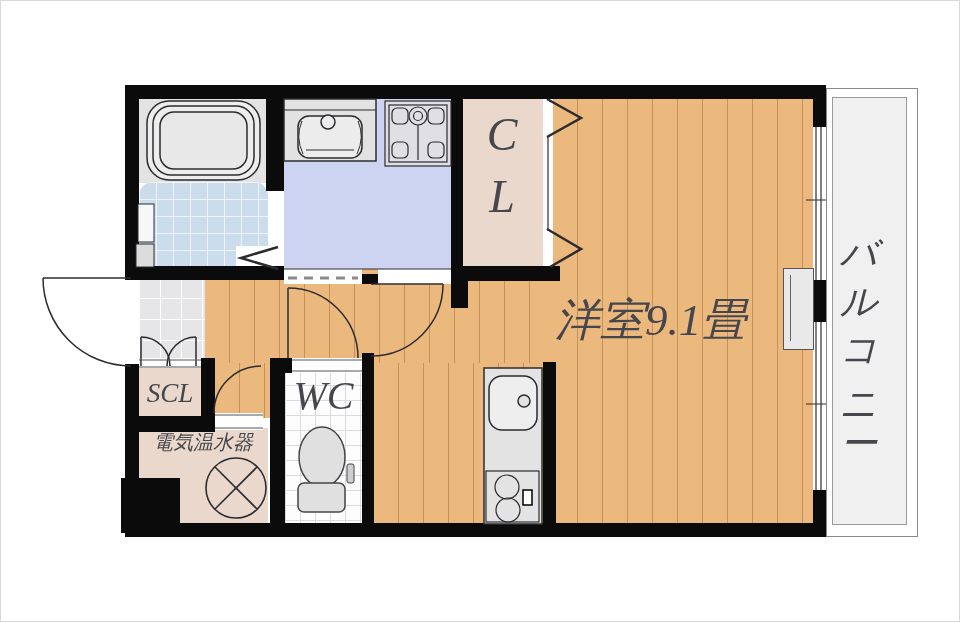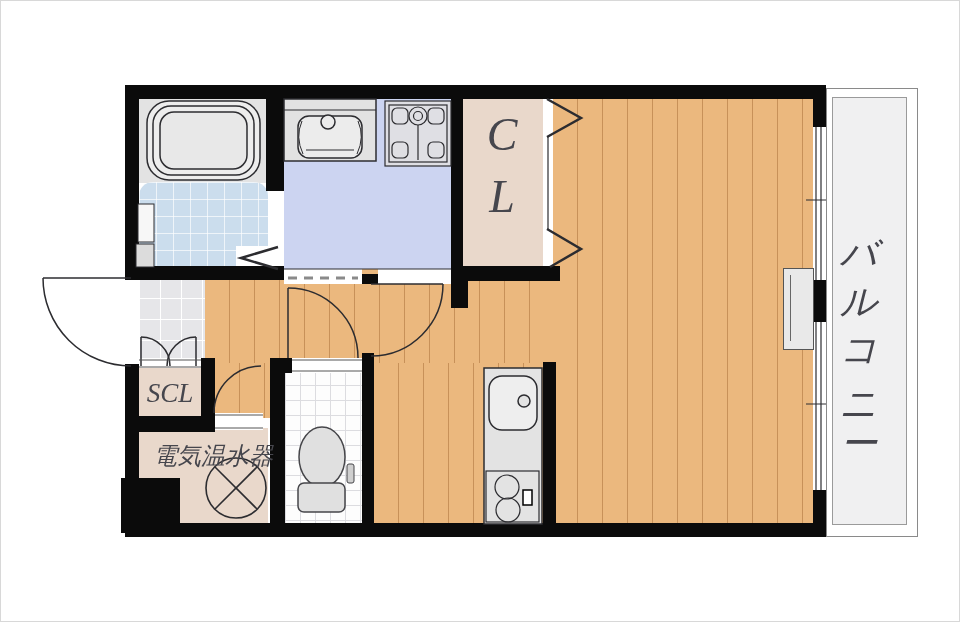--- a/index.html
+++ b/index.html
@@ -188,26 +188,28 @@
         <line x1="139" y1="367" x2="201" y2="367"></line>
         <line x1="215" y1="415" x2="263" y2="415"></line>
         <line x1="215" y1="428" x2="263" y2="428"></line>
         <line x1="292" y1="360" x2="362" y2="360"></line>
         <line x1="292" y1="371" x2="362" y2="371"></line>
       </g>
     </g>
   </svg>
 
 
+  <div class="abs label z5" style="left:528px;top:298px;width:245px;font-size:45px;">洋室9.1畳</div>
 
   <div class="abs label z5" style="left:460px;top:112px;width:84px;font-size:46px;">
     <div>C</div>
     <div style="margin-top:16px;">L</div>
   </div>
 
   <div class="abs label z5" style="left:139px;top:380px;width:62px;font-size:27px;">SCL</div>
 
-
-  <div class="abs label z5" style="left:148px;top:432px;width:130px;font-size:24px;margin-top:12px;">電気温水器</div>
+  <div class="abs label z5" style="left:285px;top:376px;width:77px;font-size:40px;">WC</div>
+
+  <div class="abs label z5" style="left:138px;top:432px;width:130px;font-size:20px;">電気温水器</div>
 
   <div class="abs label z5" id="balcony-label" style="left:840px;top:184px;height:280px;font-size:37px;">バルコニー</div>
 
 </div>
 
 </body></html>

